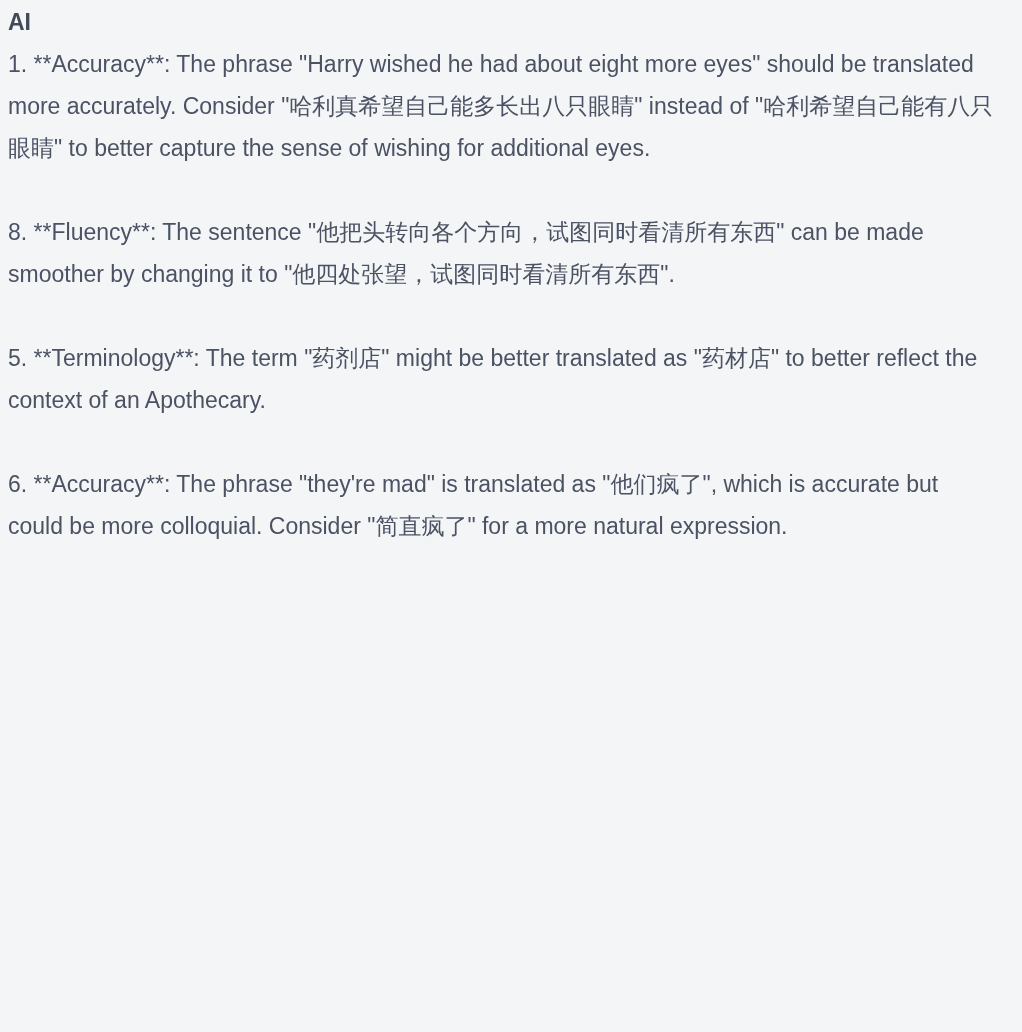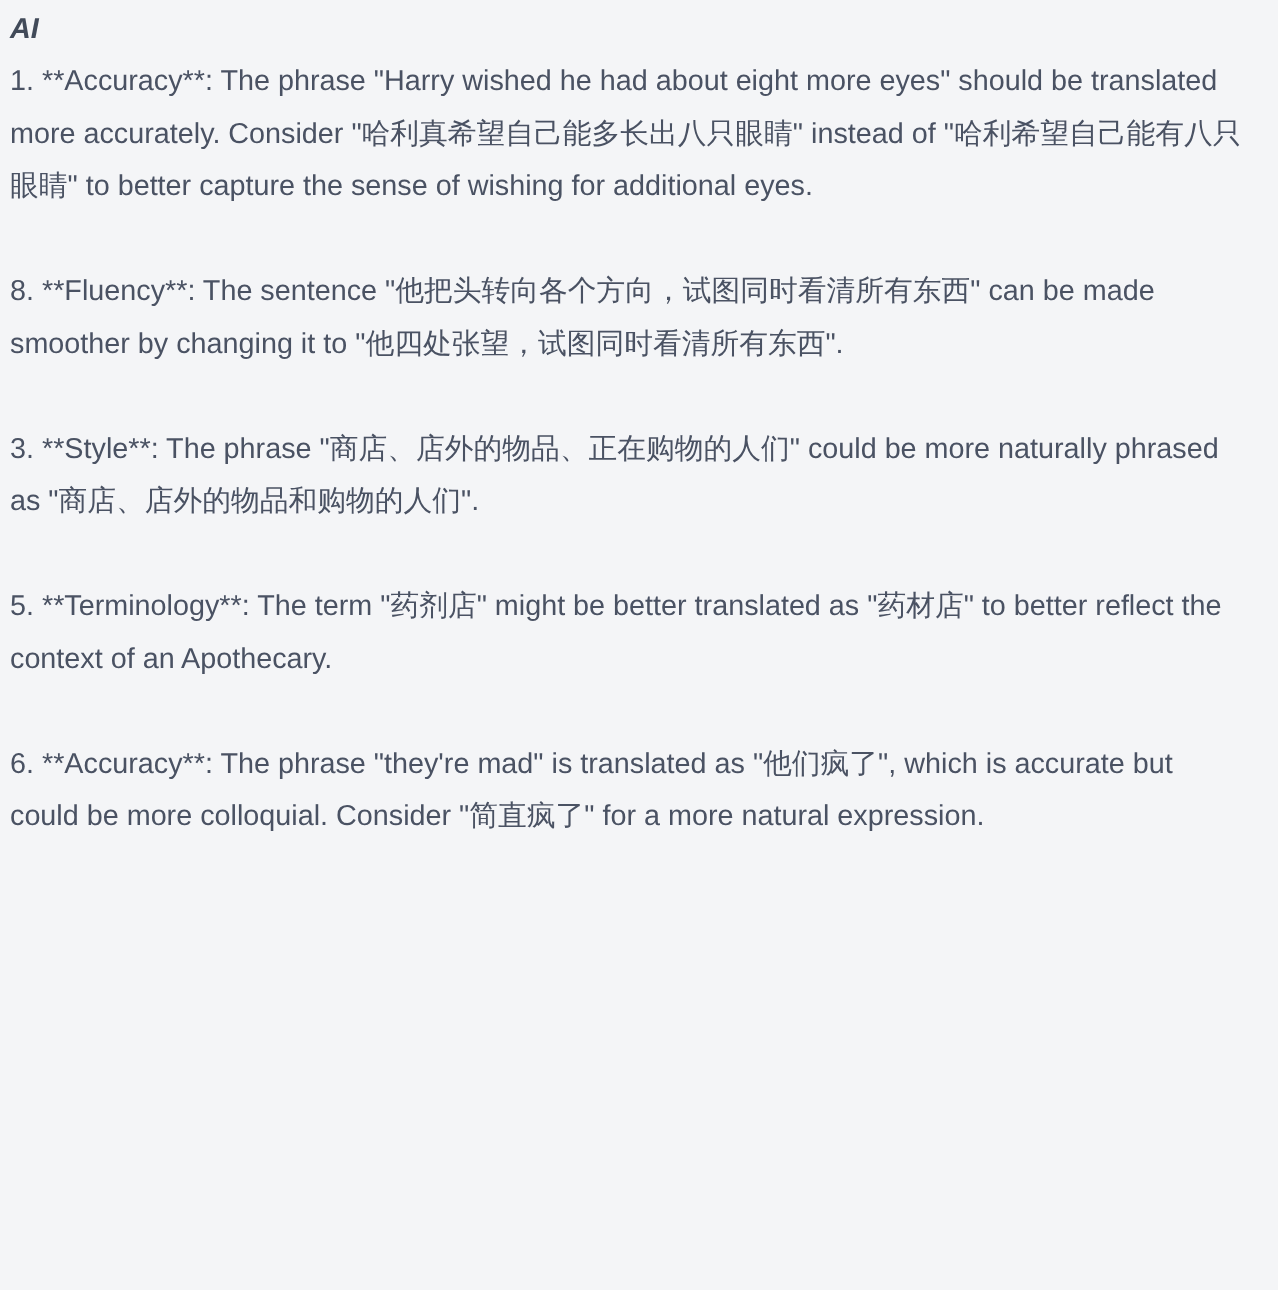--- a/index.html
+++ b/index.html
@@ -16,33 +16,31 @@
     font-size: 23px;
     line-height: 42px;
     -webkit-font-smoothing: antialiased;
   }
   .chat-message {
     padding: 1px 26px 0 8px;
   }
   .sender {
     font-weight: 700;
     color: var(--sender, #414a59);
-    font-style: italic;
   }
   .para {
     margin: 0 0 42px 0;
     word-wrap: break-word;
   }
   .para:last-child {
     margin-bottom: 0;
   }
 </style>
 </head>
 <body>
 
 <div class="chat-message">
   <div class="sender">AI</div>
   <p class="para">1. **Accuracy**: The phrase "Harry wished he had about eight more eyes" should be translated more accurately. Consider "哈利真希望自己能多长出八只眼睛" instead of "哈利希望自己能有八只眼睛" to better capture the sense of wishing for additional eyes.</p>
   <p class="para">8. **Fluency**: The sentence "他把头转向各个方向，试图同时看清所有东西" can be made smoother by changing it to "他四处张望，试图同时看清所有东西".</p>
-  <p class="para">3. **Style**: The phrase "商店、店外的物品、正在购物的人们" could be more naturally phrased as "商店、店外的物品和购物的人们".</p>
   <p class="para">5. **Terminology**: The term "药剂店" might be better translated as "药材店" to better reflect the context of an Apothecary.</p>
   <p class="para">6. **Accuracy**: The phrase "they're mad" is translated as "他们疯了", which is accurate but could be more colloquial. Consider "简直疯了" for a more natural expression.</p>
 </div>
 
 </body></html>

